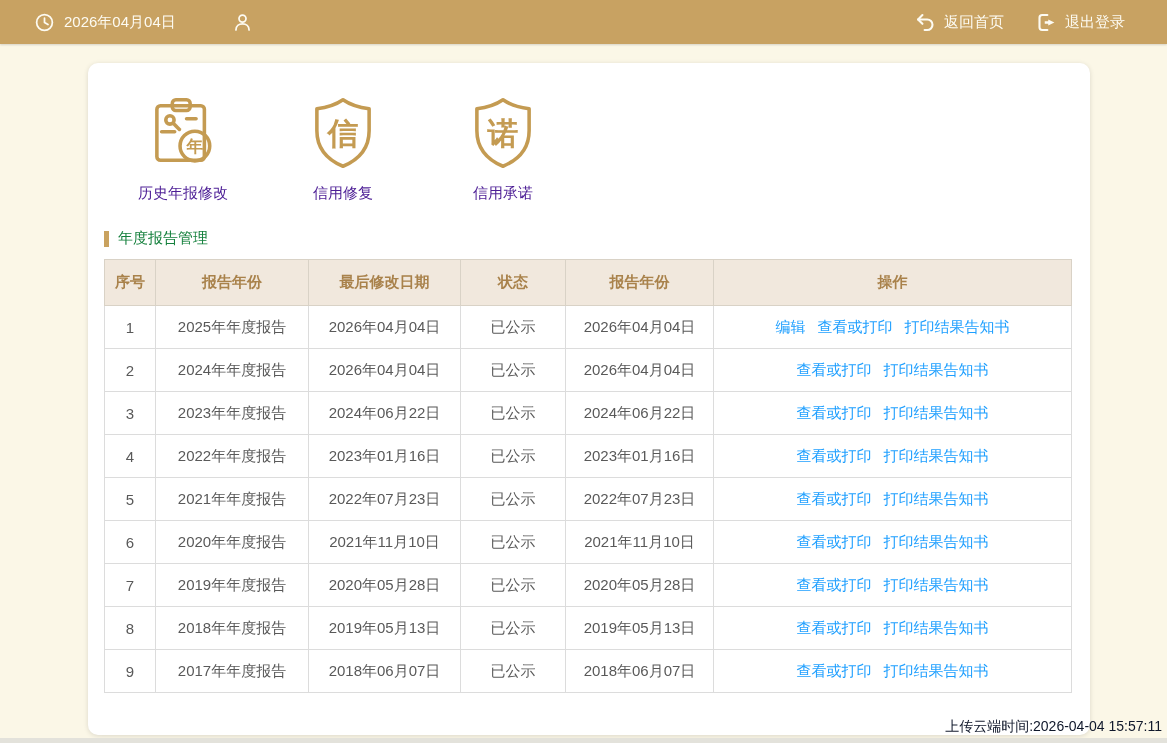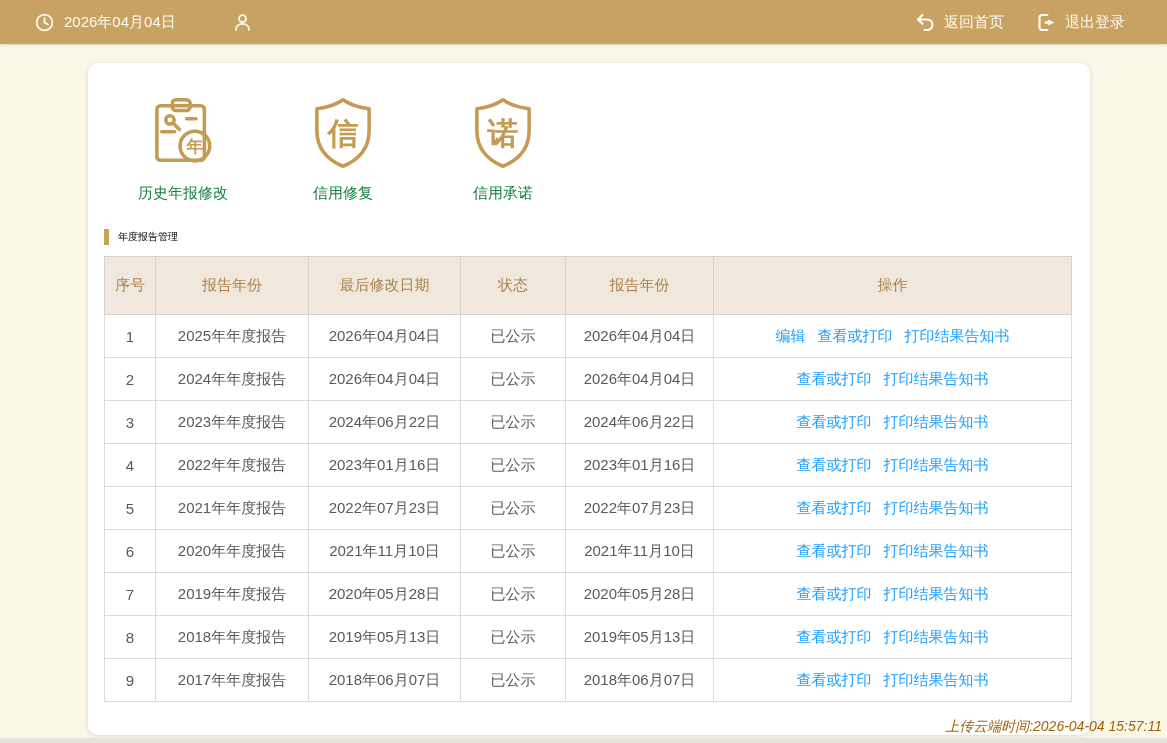--- a/index.html
+++ b/index.html
@@ -32,51 +32,51 @@
     box-shadow:0 1px 5px rgba(0,0,0,.13);
   }
 
   
   .quick-actions { display:flex; padding:28px 0 0 15px; }
   .qa-item {
     width:160px; display:flex; flex-direction:column; align-items:center;
     cursor:pointer;
   }
   .qa-icon { height:80px; display:flex; align-items:flex-end; justify-content:center; }
-  .qa-label { margin-top:13px; font-size:15px; color:#15803d; }
+  .qa-label { margin-top:13px; font-size:15px; color:#4c1d95; }
   .qa-item.active .qa-label { color:#C2994E; }
   .gold-stroke { stroke:#C49B52; fill:none; stroke-width:3; stroke-linecap:round; stroke-linejoin:round; }
   .gold-fill { fill:#C49B52; stroke:none; }
 
   
   .section-head { display:flex; align-items:center; margin:26px 0 11px 16px; }
   .section-bar { width:5px; height:16px; background:#C9A25F; margin-right:9px; }
-  .section-title { font-size:10px; color:#000000; }
+  .section-title { font-size:15px; color:#15803d; }
 
   
   table.report-table {
     margin-left:16px; width:967px;
     border-collapse:collapse; table-layout:fixed;
   }
   .report-table th {
-    background:#F1E8DD; color:#A9824B; font-weight:normal;
-    height:58px; font-size:15px;
+    background:#F1E8DD; color:#A9824B; font-weight:bold;
+    height:46px; font-size:15px;
     border:1px solid #D9D2C6;
   }
   .report-table td {
     height:43px; text-align:center; vertical-align:middle;
     font-size:15px; color:#595959;
     border:1px solid #DCDCDC; background:#fff;
   }
   a.action-link { color:#1E9FFF; text-decoration:none; margin:11px 6px; cursor:pointer; white-space:nowrap; }
 
   
   .footer-time {
     position:absolute; right:5px; bottom:7px;
-    font-size:14px; color:#a16207; z-index:5;font-style:italic;
+    font-size:14px; color:#0f172a; z-index:5;
   }
   .bottom-strip {
     position:absolute; bottom:0; left:0; width:100%; height:5px;
     background:#E3E2DB;
   }
 </style>
 </head>
 <body>
 
 <div class="topbar">

